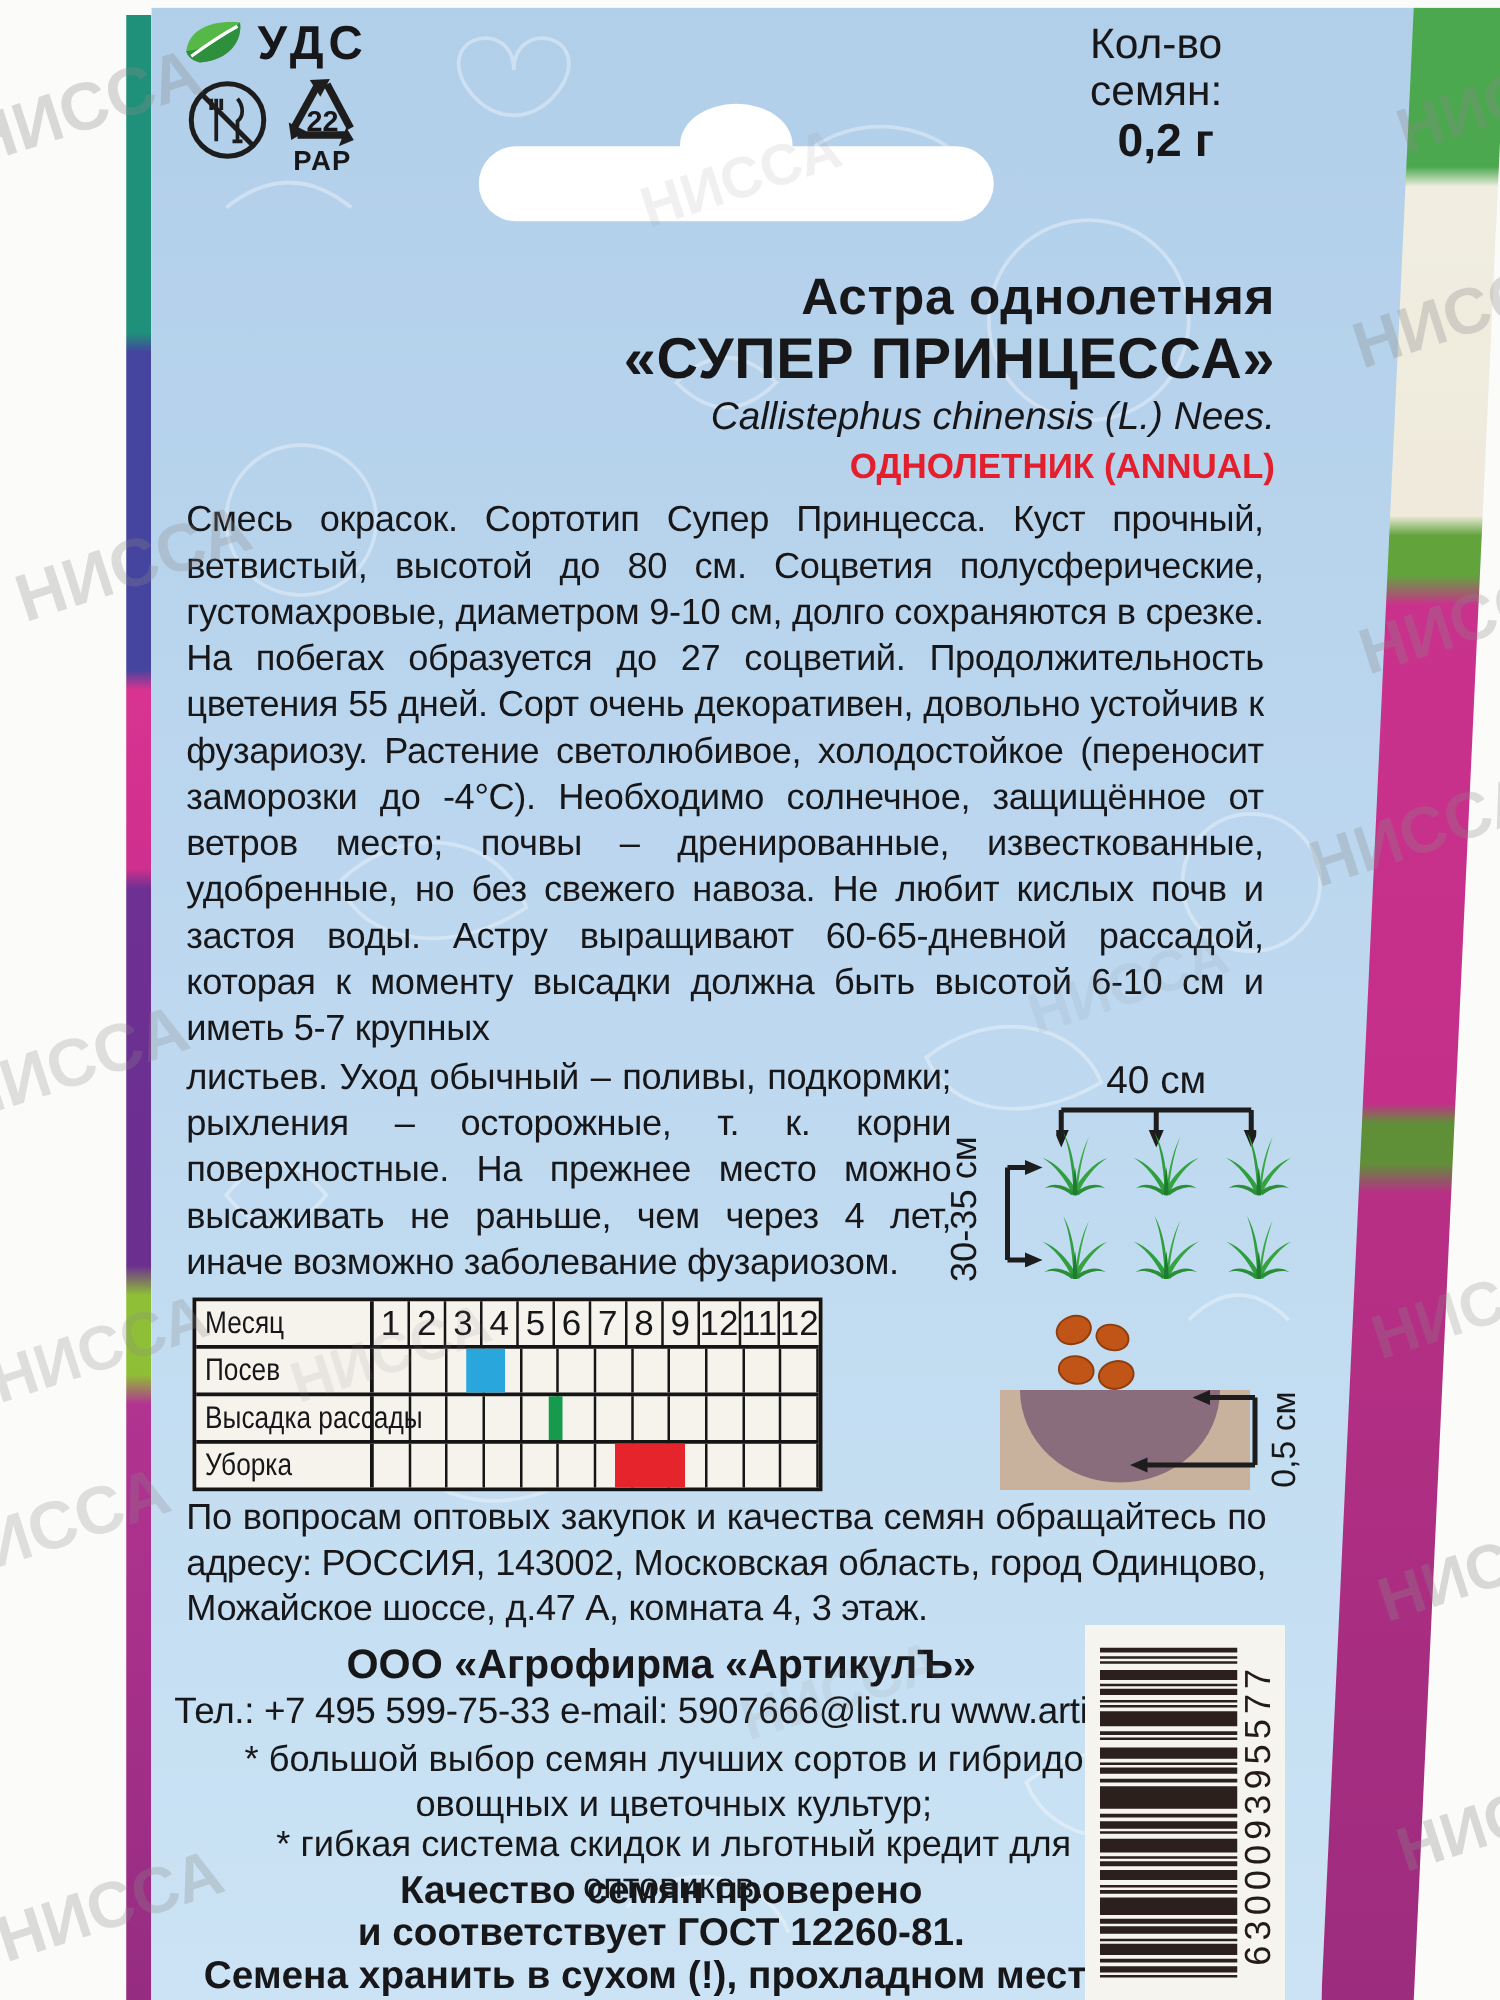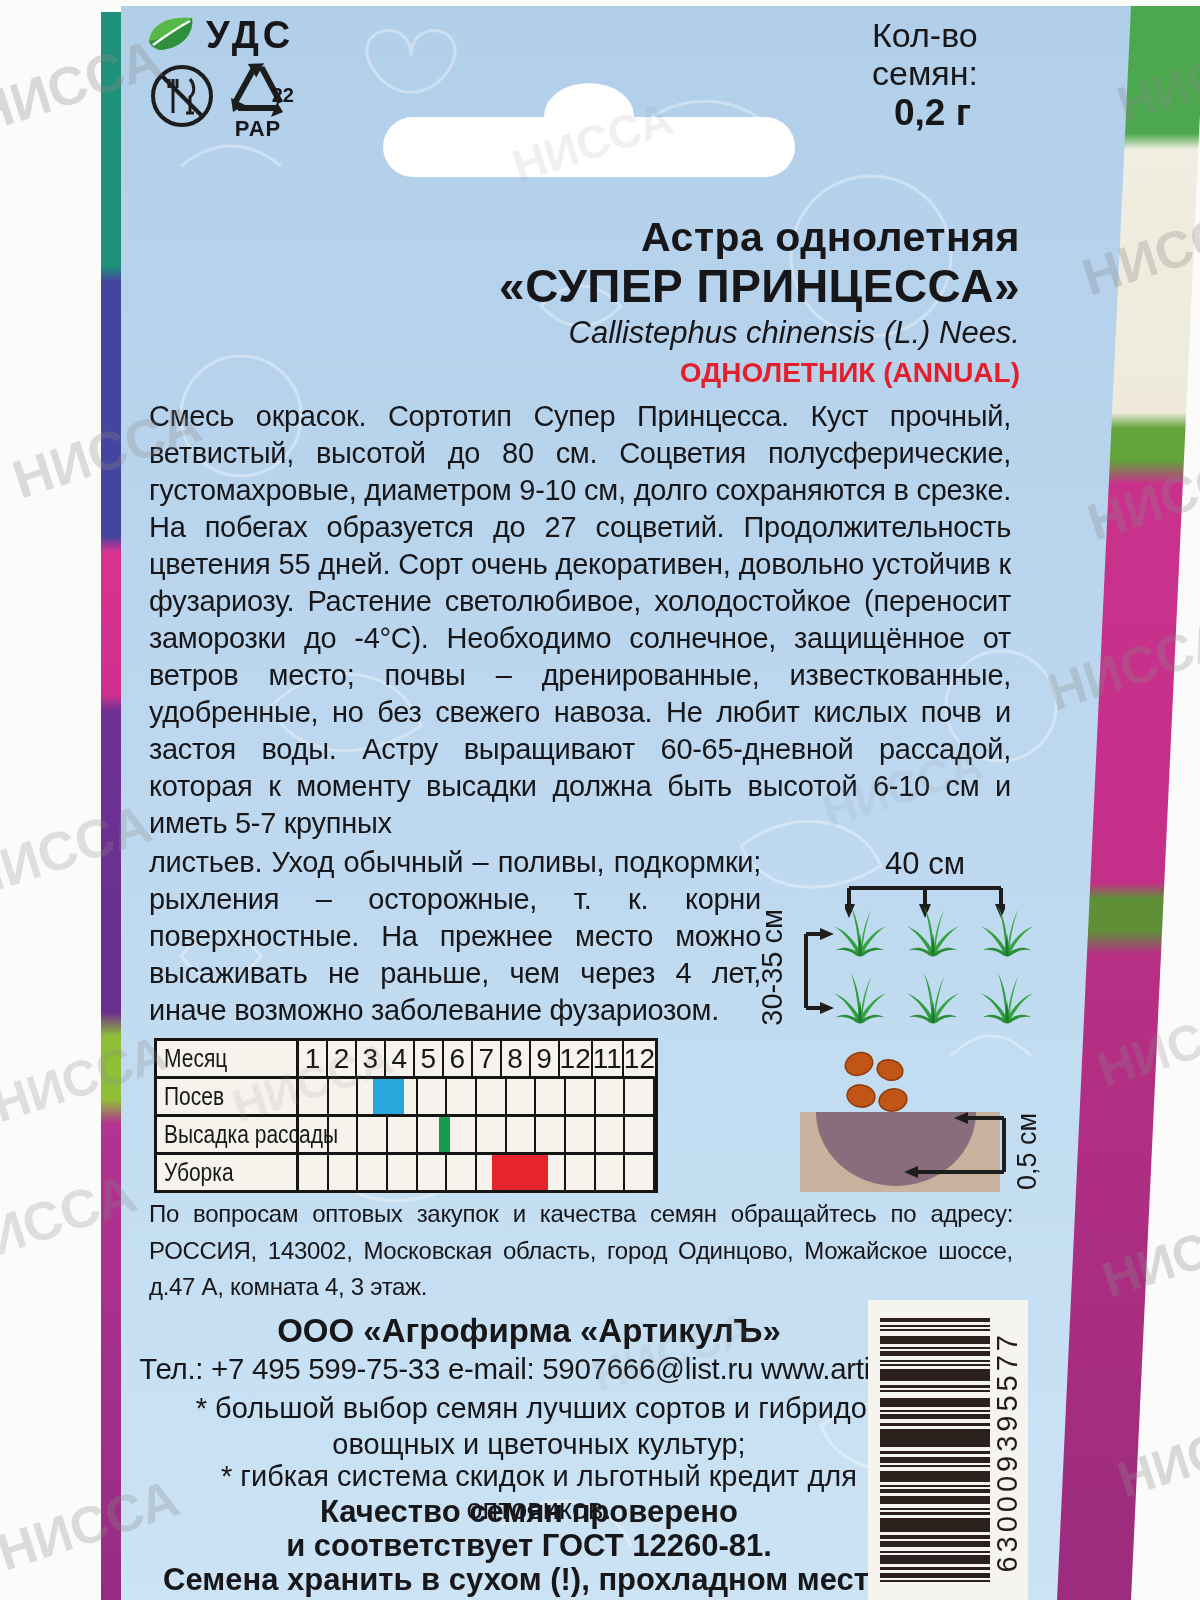--- a/index.html
+++ b/index.html
@@ -23,21 +23,21 @@
 
   .hole{position:absolute;left:383px;top:117px;width:412px;height:60px;background:#ffffff;border-radius:30px;}
   .hole-bump{position:absolute;left:50%;top:-34px;width:90px;height:66px;margin-left:-45px;border-radius:50%;background:#ffffff;}
 
   
   .leaf-icon{position:absolute;left:146px;top:14px;width:52px;height:44px;}
   .udc{position:absolute;left:206px;top:14px;font-size:38px;font-weight:bold;letter-spacing:4px;}
   .nofood{position:absolute;left:148px;top:62px;width:68px;height:68px;}
   .recycle{position:absolute;left:222px;top:56px;width:76px;height:90px;}
   .recycle svg{position:absolute;left:0;top:0;}
-  .recycle-code{position:absolute;left:0;top:28px;width:72px;text-align:right;font-size:20px;font-weight:bold;}
+  .recycle-code{position:absolute;left:0;top:28px;width:72px;text-align:center;font-size:23px;font-weight:bold;}
   .recycle-mat{position:absolute;left:0;top:60px;width:72px;text-align:center;font-size:22px;font-weight:bold;letter-spacing:1px;}
   .qty{position:absolute;left:872px;top:16px;width:160px;font-size:34px;line-height:38px;}
   .qty-value{font-size:37px;font-weight:bold;padding-left:22px;padding-top:2px;}
 
   
   .title-block{position:absolute;left:130px;top:214px;width:890px;text-align:right;}
   .t1{font-size:41px;font-weight:bold;line-height:46px;letter-spacing:0.5px;}
   .t2{font-size:46px;font-weight:bold;line-height:52px;letter-spacing:0.5px;}
   .latin{font-size:31px;font-style:italic;line-height:42px;}
   .annual{font-size:28px;font-weight:bold;line-height:38px;color:#e41f2d;}
@@ -72,21 +72,21 @@
 
   
   .seeds{position:absolute;left:835px;top:1048px;}
   .soil{position:absolute;left:800px;top:1112px;width:200px;height:80px;background:#c8b19d;overflow:hidden;}
   .furrow{position:absolute;left:16px;top:-4px;width:160px;height:78px;background:#8a6d7c;
           border-radius:0 0 80px 80px / 0 0 74px 74px;}
   .depth-svg{position:absolute;left:900px;top:1112px;}
   .depth-label{position:absolute;left:1012px;top:1106px;height:92px;display:flex;align-items:center;font-size:27px;}
 
   
-  .contact{position:absolute;left:149px;top:1196px;width:864px;font-size:24px;line-height:36.5px;
+  .contact{position:absolute;left:149px;top:1196px;width:864px;font-size:29px;line-height:36.5px;
            text-align:justify;letter-spacing:-0.3px;}
   .company{position:absolute;left:149px;top:1312px;width:760px;text-align:center;font-size:33px;font-weight:bold;}
   .phone{position:absolute;left:139px;top:1352px;width:800px;text-align:center;font-size:29.5px;letter-spacing:-0.3px;white-space:nowrap;}
   .bullet1{position:absolute;left:189px;top:1390px;width:700px;text-align:center;font-size:29px;line-height:36px;}
   .bullet2{position:absolute;left:149px;top:1460px;width:780px;text-align:center;font-size:29px;}
   .quality1{position:absolute;left:149px;top:1494px;width:760px;text-align:center;font-size:31px;font-weight:bold;}
   .quality2{position:absolute;left:149px;top:1528px;width:760px;text-align:center;font-size:31px;font-weight:bold;}
   .storage{position:absolute;left:129px;top:1562px;width:800px;text-align:center;font-size:31px;font-weight:bold;}
 
   

